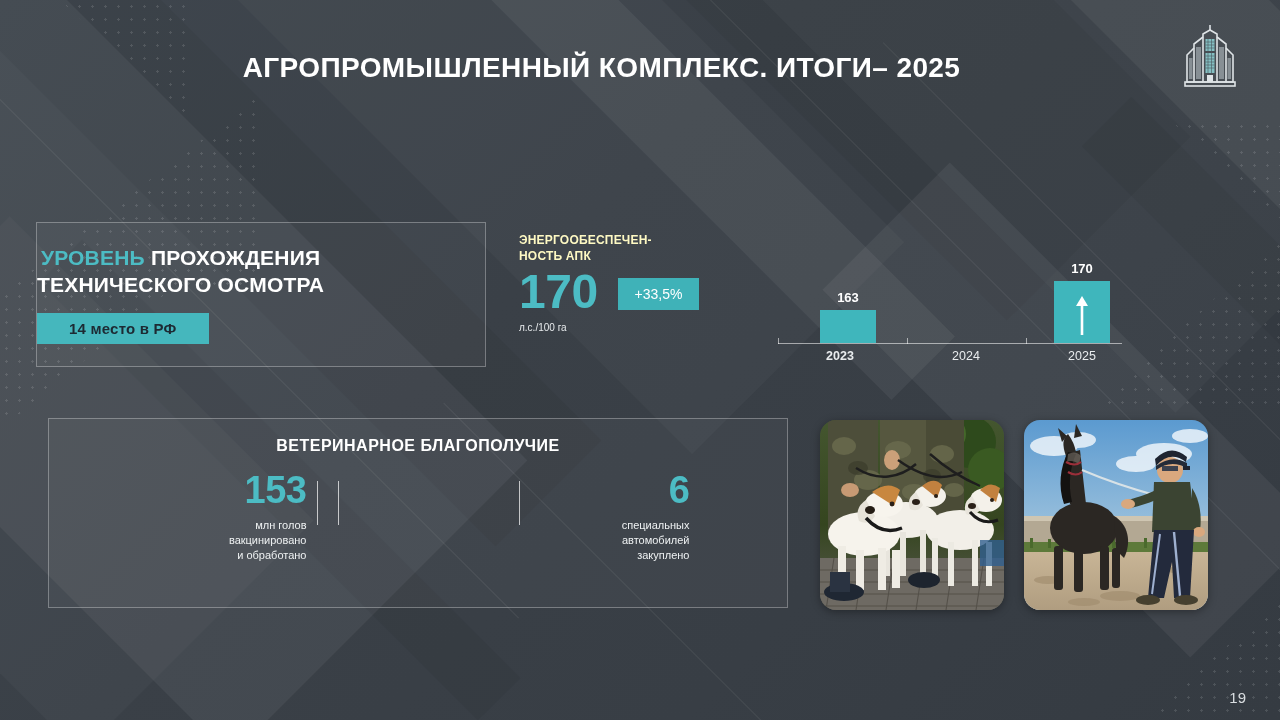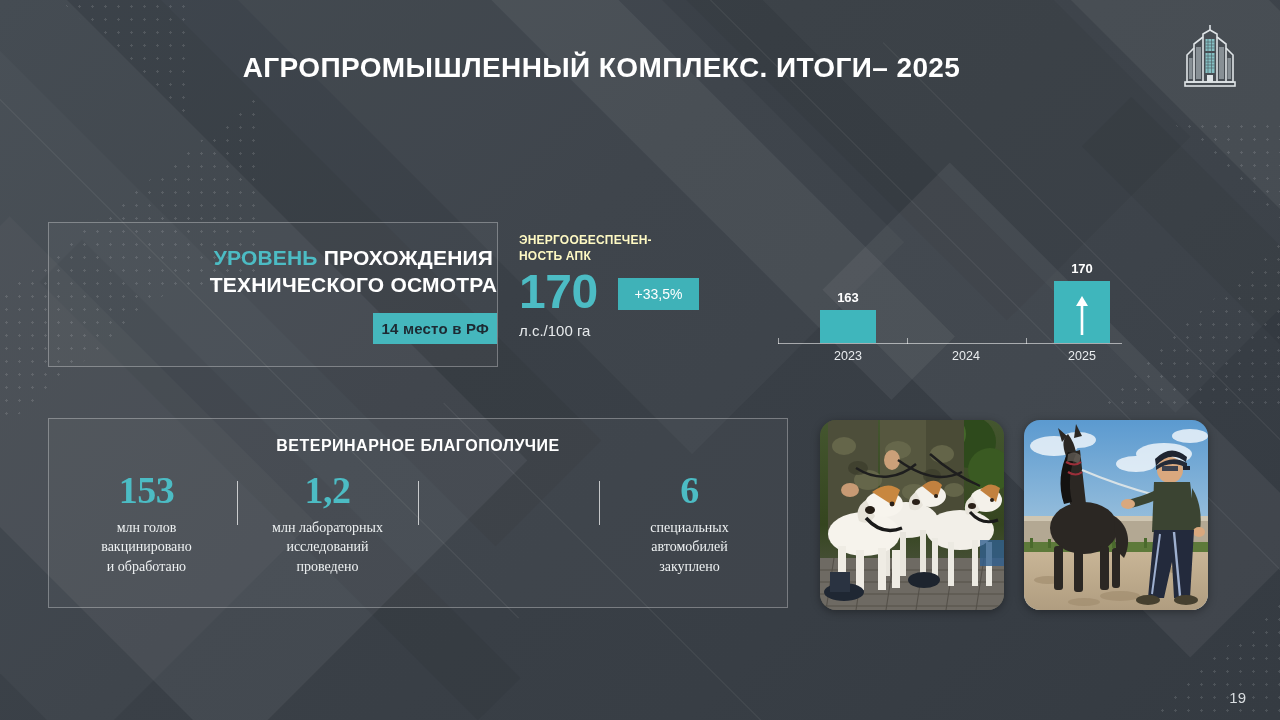--- a/index.html
+++ b/index.html
@@ -76,58 +76,58 @@
     padding-right:77px;
   }
 
   .logo {
     position:absolute; right:36px; top:20px;
     width:68px; height:72px;
   }
 
   
   .card-tech {
-    position:absolute; left:48px; top:222px;
+    position:absolute; left:36px; top:222px;
     width:450px; height:145px;
     border:1px solid rgba(255,255,255,0.30);
     background:rgba(255,255,255,0.035);
     display:flex; flex-direction:column;
-    align-items:flex-end; justify-content:center;
+    align-items:flex-start; justify-content:center;
   }
   .card-tech .headline {
     font-size:21px; font-weight:bold;
     line-height:1.28; text-align:center;
     letter-spacing:0.2px;
   }
   .card-tech .headline .accent { color:#4cbcc4; }
   .badge-rank {
     margin-top:14px;
     background:#45b7bd; color:#1d2a33;
     font-size:15px; font-weight:bold;
-    padding:7px 8px;
+    padding:7px 32px;
     letter-spacing:0.2px;
   }
 
   .energy { position:absolute; left:519px; top:232px; width:230px; }
   .energy .label {
     font-size:12px; font-weight:bold; line-height:1.35;
     letter-spacing:0.2px; color:#fef9c3;
   }
   .energy .row { display:flex; align-items:center; gap:20px; margin-top:4px; }
   .energy .value {
     font-size:48px; font-weight:bold; color:#4cbcc4; line-height:1.0;
     letter-spacing:-0.5px;
   }
   .badge-delta {
     background:#3fb2b8; color:#ffffff;
     font-size:14px; font-weight:500;
     padding:8px 17px; white-space:nowrap;
     margin-top:4px;
   }
-  .energy .unit { font-size:15px; color:#e7eaec; margin-top:6px; }
+  .energy .unit { font-size:10px; color:#e7eaec; margin-top:6px; }
 
   
   .chart { position:absolute; left:778px; top:252px; width:344px; height:112px; }
   .chart .plot { position:relative; width:100%; height:92px; }
   .chart .axis {
     position:absolute; left:0; right:0; bottom:0;
     height:1px; background:rgba(255,255,255,0.55);
   }
   .chart .tick {
     position:absolute; bottom:0; width:1px; height:6px;
@@ -163,27 +163,27 @@
     background:rgba(255,255,255,0.035);
   }
   .card-vet .vhead {
     text-align:center; margin-top:18px;
     font-size:16px; font-weight:bold; letter-spacing:0.5px;
   }
   .stats {
     display:flex; align-items:flex-start; justify-content:center;
     margin-top:16px;
   }
-  .stat { width:160px; text-align:center;font-family:Liberation Serif, serif; }
+  .stat { width:160px; text-align:right; }
   .stat .num {
     font-size:38px; font-weight:bold; color:#4cbcc4; line-height:1.05;
     letter-spacing:-0.5px;
   }
   .stat .desc {
-    margin-top:7px; font-size:14px; line-height:1.38; color:#eef1f2;
+    margin-top:7px; font-size:11px; line-height:1.38; color:#eef1f2;
   }
   .divider {
     width:1px; height:44px; background:rgba(255,255,255,0.7);
     margin:10px 10px 0 10px; flex:0 0 auto;
   }
 
   
   .photo {
     position:absolute; top:420px;
     width:184px; height:190px;
@@ -294,46 +294,38 @@
         <div class="blabel">170</div>
         <div class="bar" id="bar2" style="height: 62px;">
           <svg class="arrow" viewBox="0 0 14 40">
             <path d="M7 40 L7 6" stroke="#ffffff" stroke-width="2.6" fill="none"></path>
             <path d="M7 1 L13 11 L1 11 Z" fill="#ffffff"></path>
           </svg>
         </div>
       </div>
     </div>
     <div class="cats">
-      <div class="cat" style="left:70px;">2023</div>
+      <div class="cat" style="left:62px;font-weight:bold;">2023</div>
       <div class="cat" style="left:188px;">2024</div>
       <div class="cat" style="left:304px;">2025</div>
     </div>
   </div>
 
   <div class="card-vet">
     <div class="vhead">ВЕТЕРИНАРНОЕ БЛАГОПОЛУЧИЕ</div>
     <div class="stats">
       <div class="stat">
         <div class="num">153</div>
         <div class="desc">
           <span>млн голов</span><br>
           <span>вакцинировано</span><br>
           <span>и обработано</span>
         </div>
       </div>
       <div class="divider"></div>
-      <div class="stat">
-        <div class="num">1,2</div>
-        <div class="desc">
-          <span>млн лабораторных</span><br>
-          <span>исследований</span><br>
-          <span>проведено</span>
-        </div>
-      </div>
       <div class="divider"></div>
       <div class="stat">
       </div>
       <div class="divider"></div>
       <div class="stat">
         <div class="num">6</div>
         <div class="desc">
           <span>специальных</span><br>
           <span>автомобилей</span><br>
           <span>закуплено</span>

